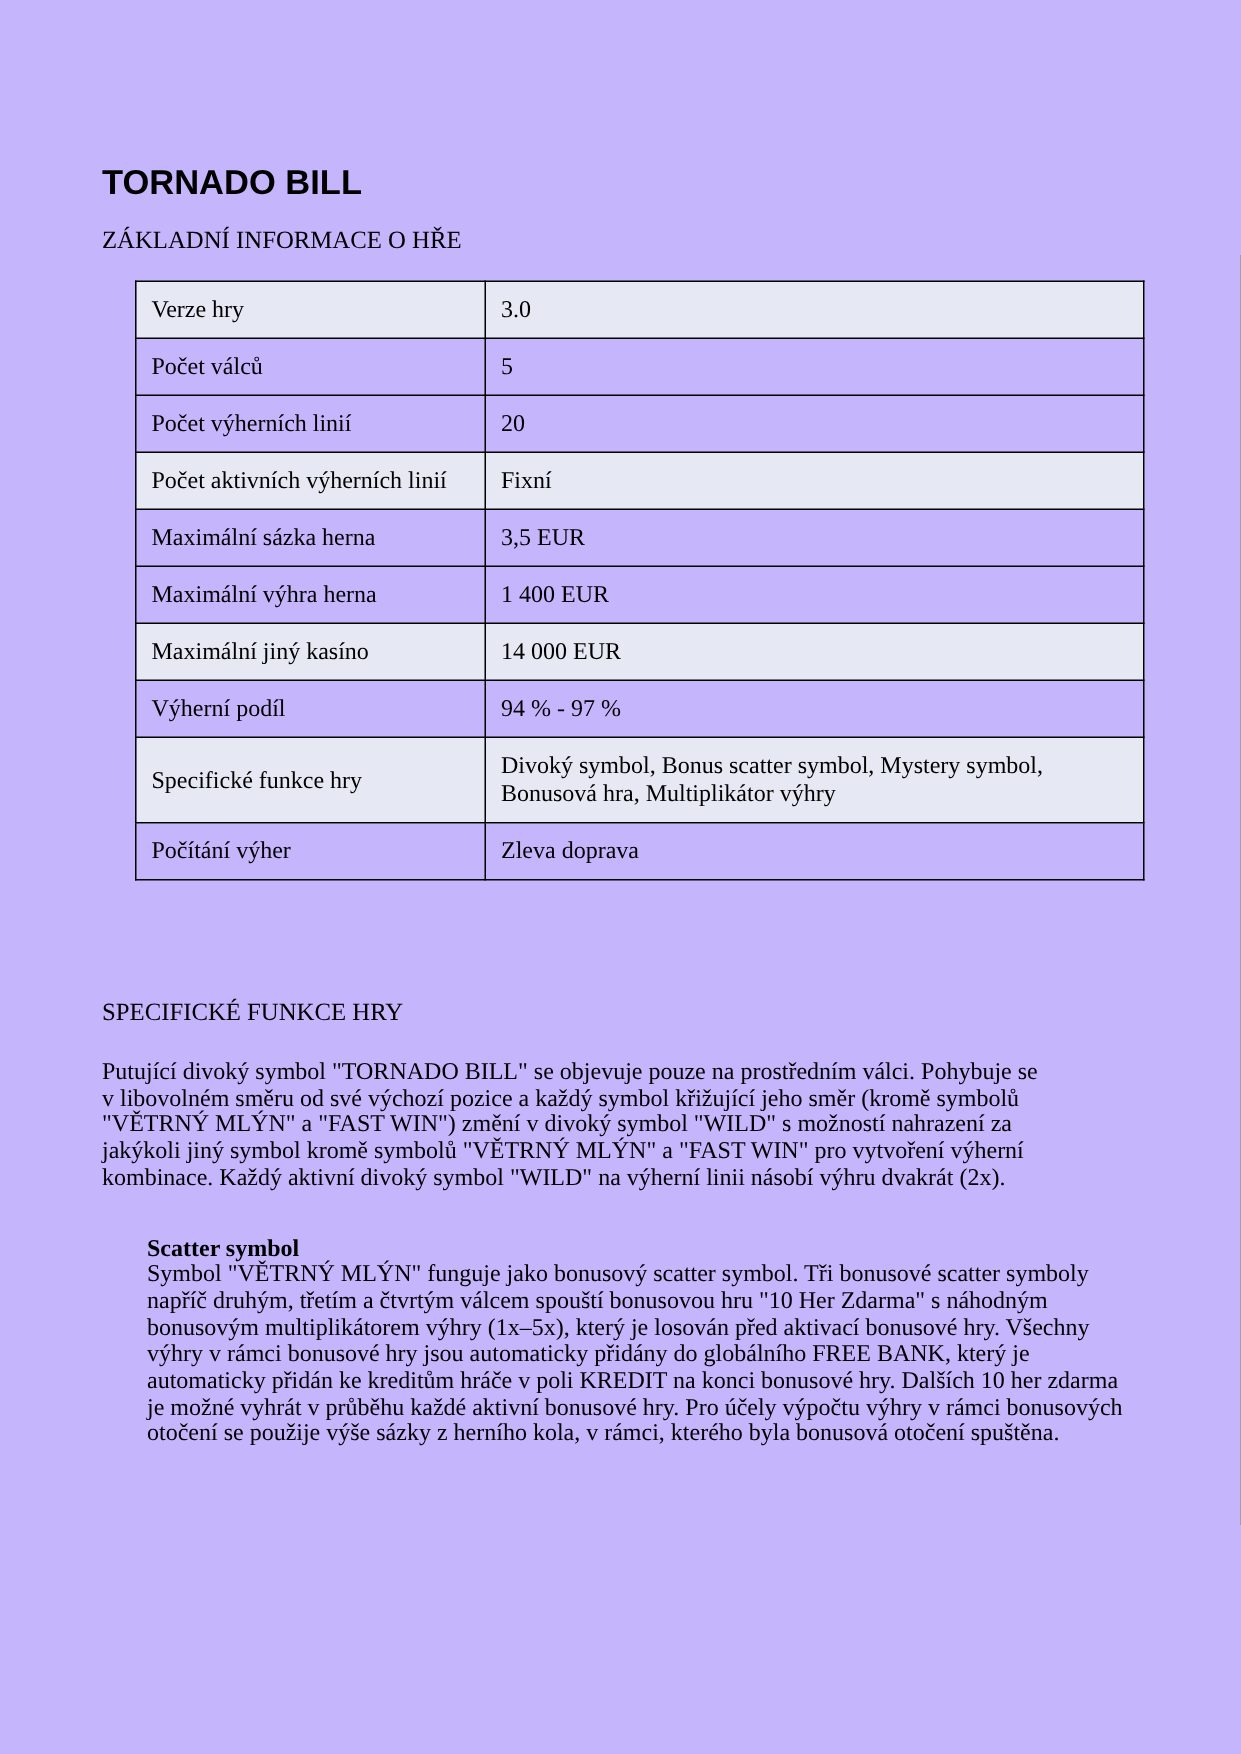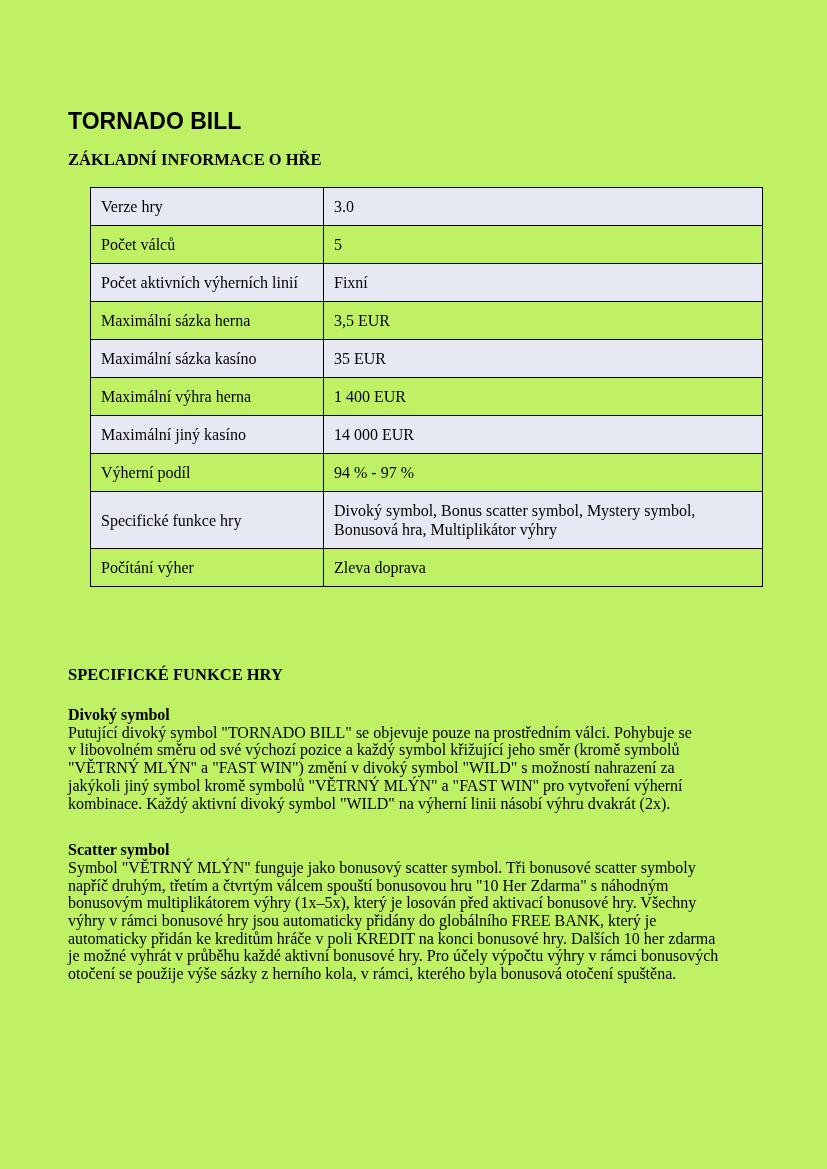--- a/index.html
+++ b/index.html
@@ -1,41 +1,41 @@
 <!DOCTYPE html>
 <html><head>
 <meta charset="utf-8">
 <style>
   html,body { margin:0; padding:0; background:#888; }
   .page {
-    width:827px; height:1169px; background:#bef264; margin:0 auto;
+    width:827px; height:1169px; background:#c4b5fd; margin:0 auto;
     box-sizing:border-box; padding:0 0 0 68px; position:relative;
     font-family:"Liberation Serif", serif; color:#000; overflow:hidden;
   }
   .title {
     margin:0; padding-top:108px;
     font-family:"Liberation Sans", sans-serif;
     font-weight:bold; font-size:23px; line-height:26px;
   }
   .section-heading {
-    margin:16px 0 0 0; font-weight:bold; font-size:16.5px; line-height:19px;
+    margin:16px 0 0 0; font-weight:normal; font-size:16.5px; line-height:19px;
     font-family:"Liberation Serif", serif;
   }
   .section-heading.second { margin-top:78px; }
   table.info {
     border-collapse:collapse; margin:18px 0 0 22px; width:673px;
     table-layout:fixed;
   }
   table.info td {
     border:1px solid #000; font-size:16px; line-height:19px;
     padding:9px 10px; vertical-align:middle; word-wrap:break-word;
   }
   table.info td.label { width:212px; }
   .feature { margin:22px 0 0 0; font-size:16px; line-height:17.7px; width:720px; }
-  .feature.second { margin-top:29px; }
+  .feature.second { margin-top:29px;margin-left:30px; }
   .feature .feature-heading { font-weight:bold; display:block; }
   .feature .feature-body { white-space:pre; }
 </style>
 </head>
 <body>
 
 <div class="page">
 
   <h1 class="title">TORNADO BILL</h1>
 
@@ -47,35 +47,35 @@
     <td class="label">Verze hry</td>
     <td class="value">3.0</td>
   </tr>
 
   <tr>
     <td class="label">Počet válců</td>
     <td class="value">5</td>
   </tr>
 
 
+  <tr>
+    <td class="label">Počet výherních linií</td>
+    <td class="value">20</td>
+  </tr>
 
   <tr style="background: rgb(230, 233, 243); margin-left: 31px;">
     <td class="label">Počet aktivních výherních linií</td>
     <td class="value">Fixní</td>
   </tr>
 
   <tr>
     <td class="label">Maximální sázka herna</td>
     <td class="value">3,5 EUR</td>
   </tr>
 
-  <tr style="background: rgb(230, 233, 243);">
-    <td class="label">Maximální sázka kasíno</td>
-    <td class="value">35 EUR</td>
-  </tr>
 
   <tr>
     <td class="label">Maximální výhra herna</td>
     <td class="value">1 400 EUR</td>
   </tr>
 
   <tr style="background: rgb(230, 233, 243);">
     <td class="label">Maximální jiný kasíno</td>
     <td class="value">14 000 EUR</td>
   </tr>
@@ -93,21 +93,20 @@
   <tr>
     <td class="label">Počítání výher</td>
     <td class="value">Zleva doprava</td>
   </tr>
 </tbody>
   </table>
 
   <h2 class="section-heading second">SPECIFICKÉ FUNKCE HRY</h2>
 
   <div class="feature">
-    <span class="feature-heading">Divoký symbol</span>
     <div class="feature-body">Putující divoký symbol "TORNADO BILL" se objevuje pouze na prostředním válci. Pohybuje se
 v libovolném směru od své výchozí pozice a každý symbol křižující jeho směr (kromě symbolů
 "VĚTRNÝ MLÝN" a "FAST WIN") změní v divoký symbol "WILD" s možností nahrazení za
 jakýkoli jiný symbol kromě symbolů "VĚTRNÝ MLÝN" a "FAST WIN" pro vytvoření výherní
 kombinace. Každý aktivní divoký symbol "WILD" na výherní linii násobí výhru dvakrát (2x).</div>
   </div>
 
   <div class="feature second">
     <span class="feature-heading">Scatter symbol</span>
     <div class="feature-body">Symbol "VĚTRNÝ MLÝN" funguje jako bonusový scatter symbol. Tři bonusové scatter symboly

